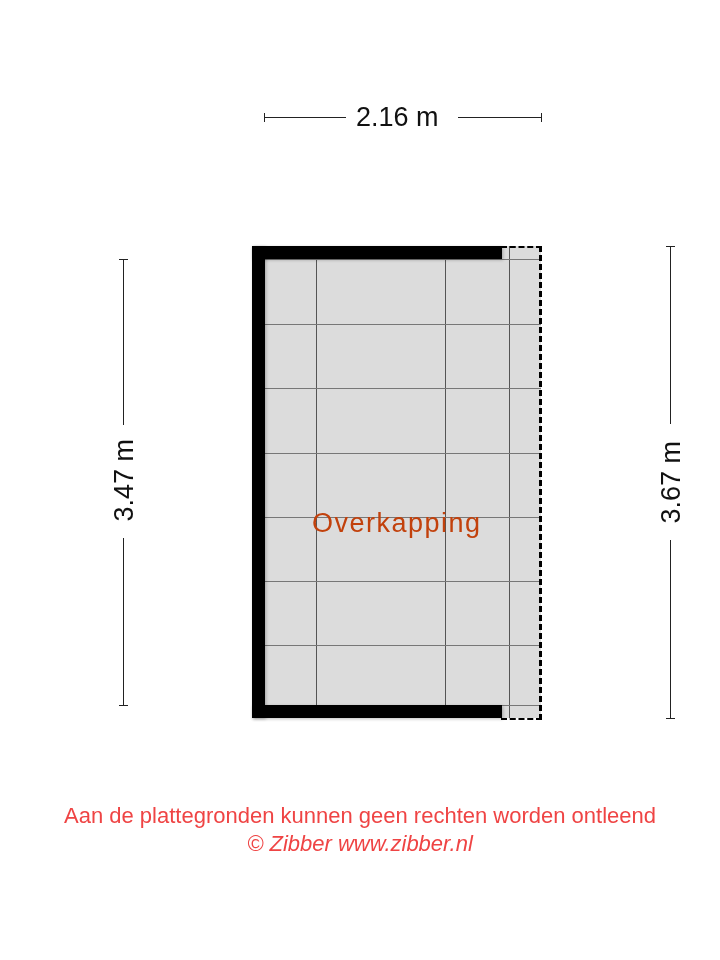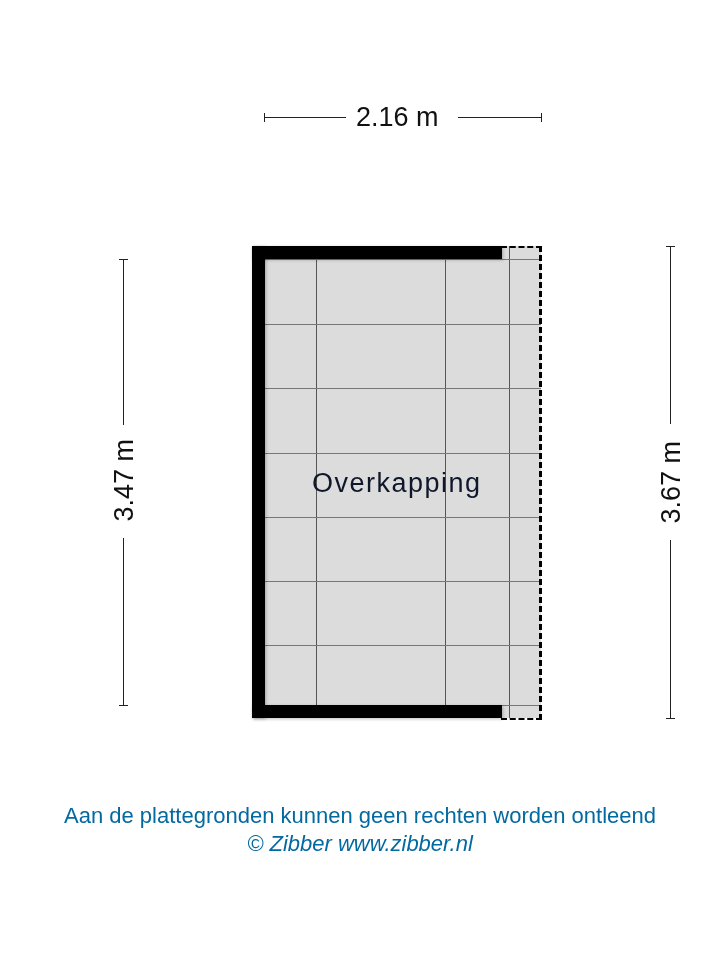--- a/index.html
+++ b/index.html
@@ -8,22 +8,22 @@
     .abs { position: absolute; }
     .dim-line { position: absolute; background: #222; }
     .tick-v { position: absolute; width: 1px; height: 9px; background: #222; }
     .tick-h { position: absolute; height: 1px; width: 9px; background: #222; }
     .dim-label { position: absolute; font-size: 27px; line-height: 1; white-space: nowrap; color: #111; background: #fff; text-align: center; }
     .vlabel { transform: rotate(-90deg); transform-origin: center center; }
     .floor { position: absolute; left: 252px; top: 246px; width: 289px; height: 472px; background: #dcdcdc; }
     .grid-v { position: absolute; width: 1px; background: #555; }
     .grid-h { position: absolute; height: 1px; background: #777; }
     .wall { position: absolute; background: #000; box-shadow: 1px 1px 3px rgba(0,0,0,0.25); }
-    .room-label { position: absolute; font-size: 27px; letter-spacing: 1.5px; color: #0f172a; white-space: nowrap; }
-    .footer { position: absolute; left: 0; width: 720px; text-align: center; font-size: 22px; line-height: 28px; color: #0369a1; }
+    .room-label { position: absolute; font-size: 27px; letter-spacing: 1.5px; color: #c2410c; white-space: nowrap; margin-top: 40px; }
+    .footer { position: absolute; left: 0; width: 720px; text-align: center; font-size: 22px; line-height: 28px; color: #ef4444; }
   </style>
 </head>
 <body>
 
 <div>
   <div class="dim-line" style="left:264px; top:117px; width:82px; height:1px;"></div>
   <div class="dim-line" style="left:458px; top:117px; width:84px; height:1px;"></div>
   <div class="tick-v" style="left:264px; top:113px;"></div>
   <div class="tick-v" style="left:541px; top:113px;"></div>
   <div class="dim-label" style="left:356px; top:104px;">2.16 m</div>

